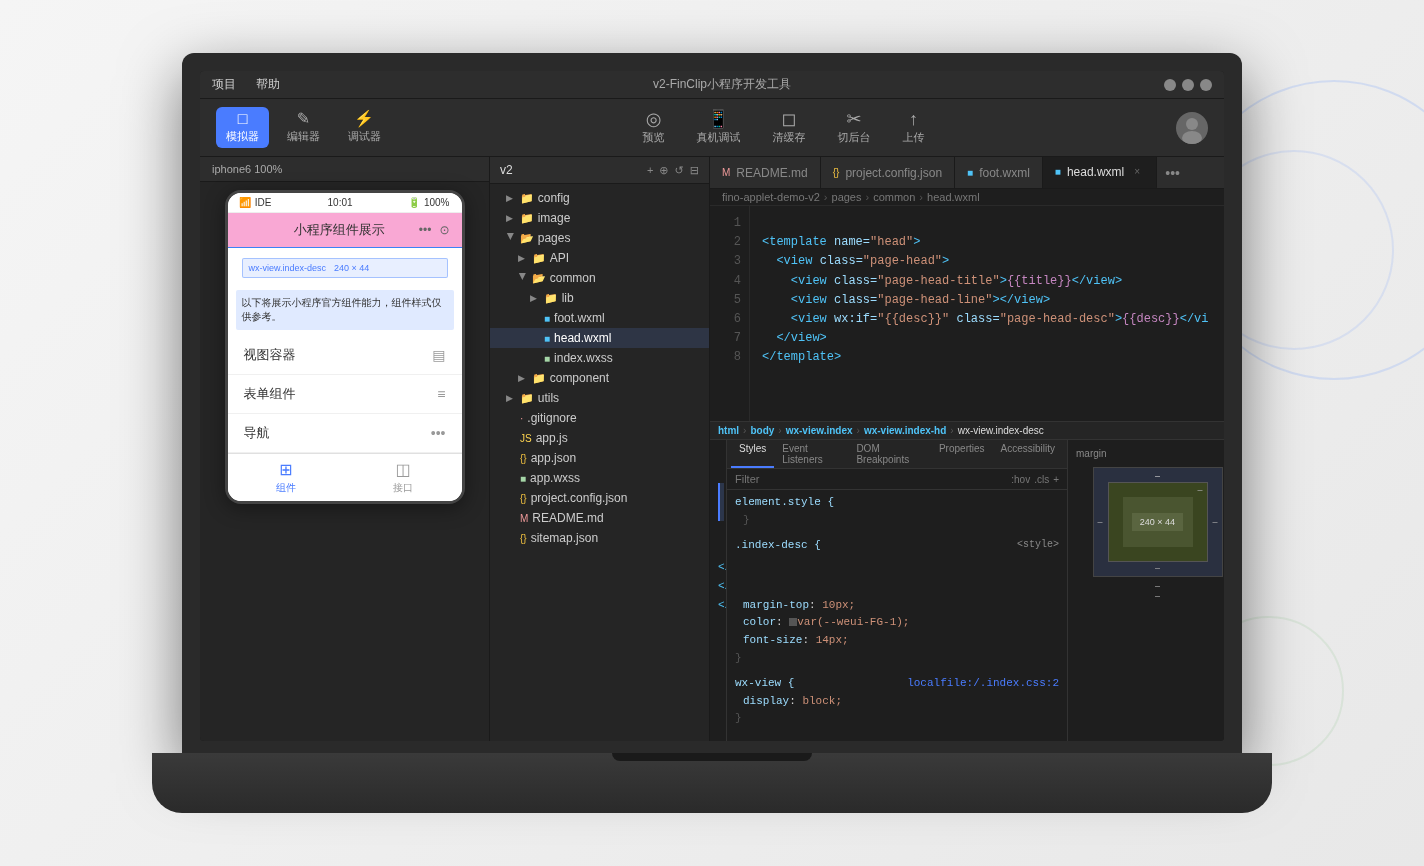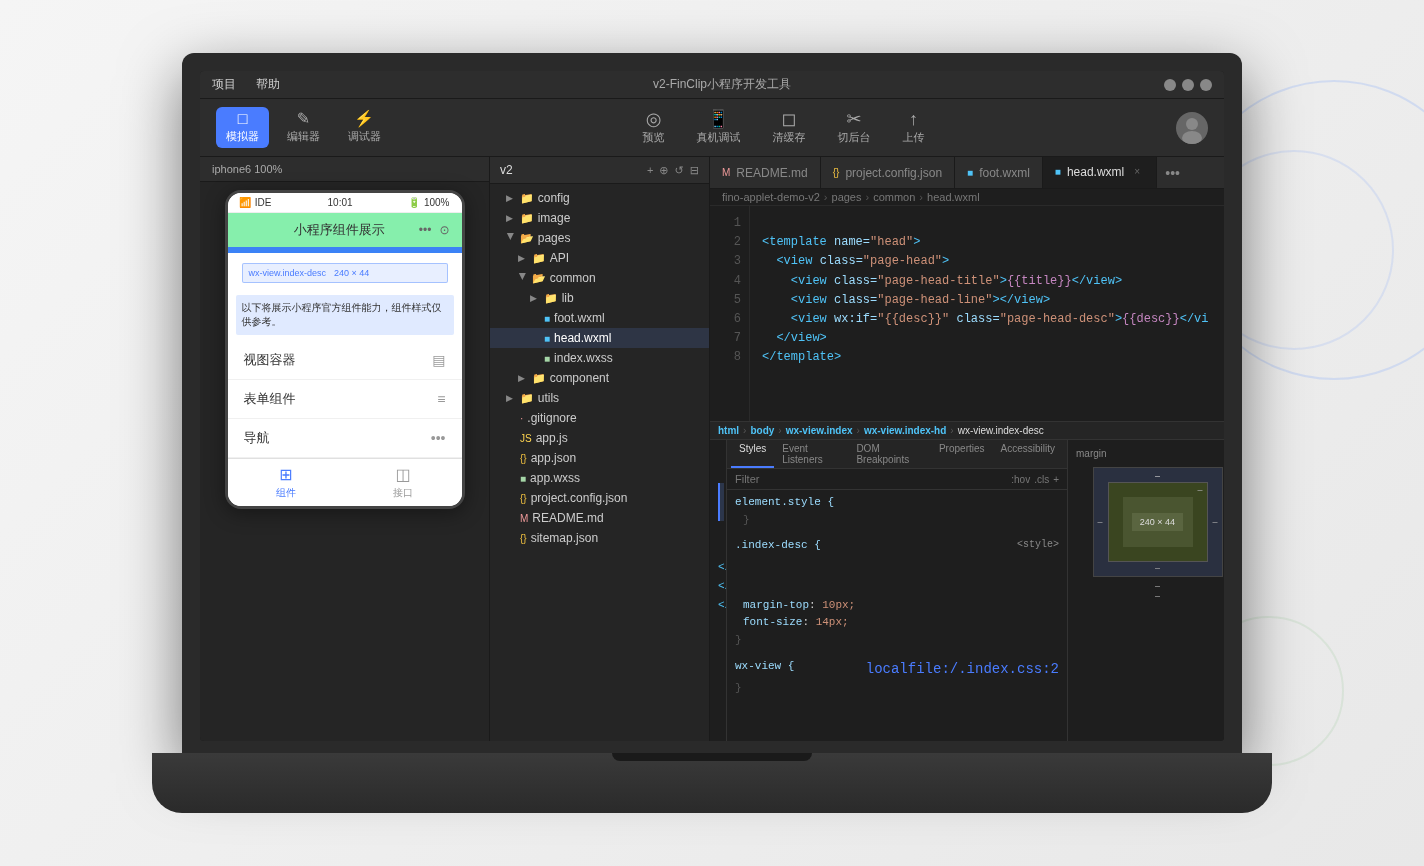--- a/index.html
+++ b/index.html
@@ -253,26 +253,26 @@
     .phone-status-bar {
       background: white;
       padding: 4px 12px;
       display: flex;
       justify-content: space-between;
       font-size: 10px;
       color: #333;
       border-bottom: 1px solid #eee;
     }
     .phone-nav {
-      background: #86efac;
+      background: #f9a8d4;
       padding: 8px 12px;
       display: flex;
       align-items: center;
       justify-content: space-between;
-      border-bottom: 6px solid #3b82f6;
+      border-bottom: 1px solid #3b82f6;
     }
     .phone-nav-title {
       font-size: 13px;
       font-weight: 500;
       color: #333;
     }
     .phone-nav-icons {
       display: flex;
       gap: 8px;
       font-size: 12px;
@@ -1027,28 +1027,30 @@
                     <div class="style-block">
                       <div style="color:#9cdcfe;">element.style {</div>
                       <div style="color:#555; padding-left:8px;">}</div>
                     </div>
                     <div class="style-block">
                       <div style="display:flex; justify-content:space-between;">
                         <span style="color:#9cdcfe;">.index-desc {</span>
                         <span style="color:#888; font-size:10px;">&lt;style&gt;</span>
                       </div>
                       <div style="padding-left:8px;margin-top:42px;"><span style="color:#9cdcfe;">margin-top</span>: <span style="color:#ce9178;">10px;</span></div>
+                      <div style="padding-left:8px;"><span style="color:#9cdcfe;">color</span>: <span style="display:inline-block; width:8px; height:8px; background:#555; vertical-align:middle;"></span><span style="color:#ce9178;">var(--weui-FG-1);</span></div>
                       <div style="padding-left:8px;"><span style="color:#9cdcfe;margin-top:36px;">font-size</span>: <span style="color:#ce9178;">14px;</span></div>
                       <div style="color:#555;">}</div>
                     </div>
                     <div class="style-block">
                       <div style="display:flex; justify-content:space-between;">
                         <span style="color:#9cdcfe;">wx-view {</span>
-                        <span style="color:#4a7cff; font-size:14px;">localfile:/.index.css:2</span>
+                        <span style="color:#4a7cff; font-size:11px;">localfile:/.index.css:2</span>
                       </div>
+                      <div style="padding-left:8px;"><span style="color:#9cdcfe;">display</span>: <span style="color:#ce9178;">block;</span></div>
                       <div style="color:#555;">}</div>
                     </div>
                   </div>
                 </div>
 
                 <div class="box-model-area">
                   <div class="box-model-title">
                     <span>margin</span>
 
                   </div>

